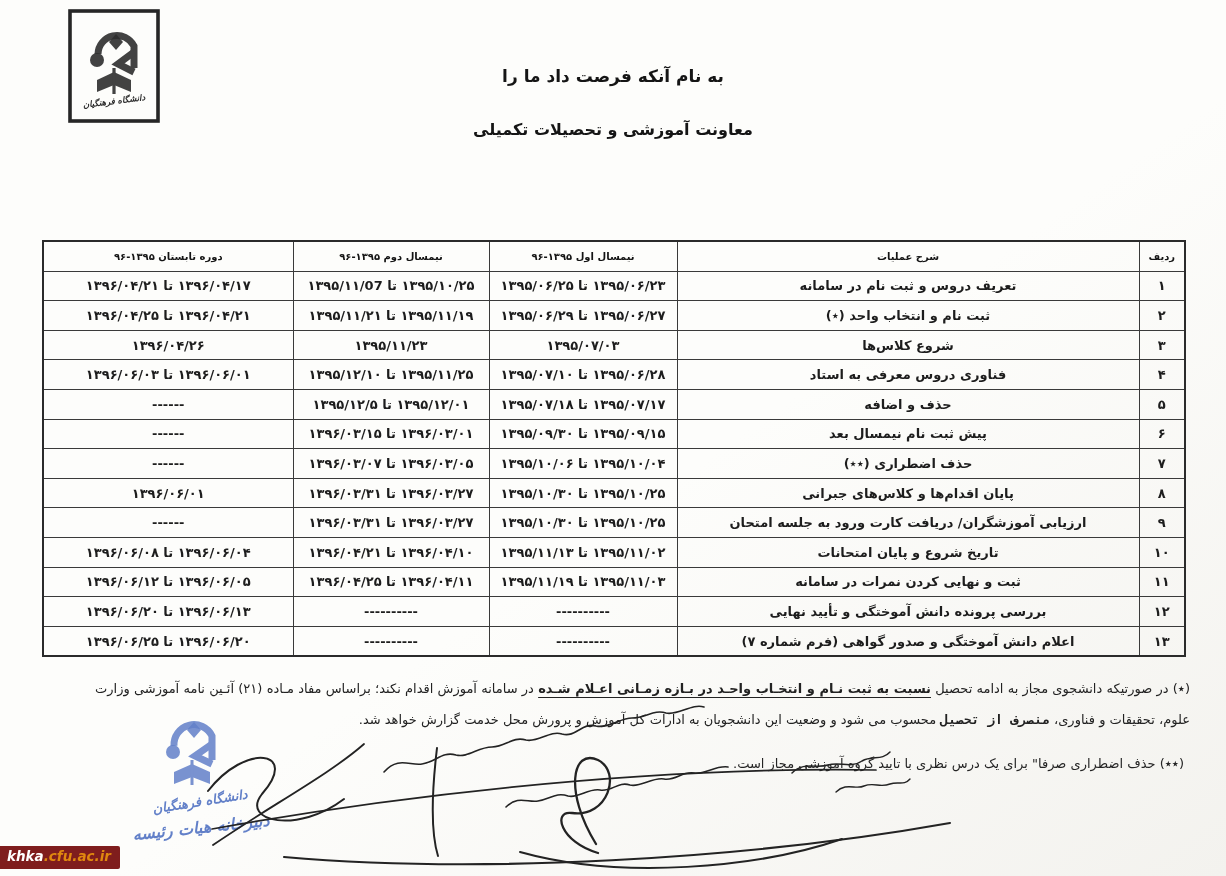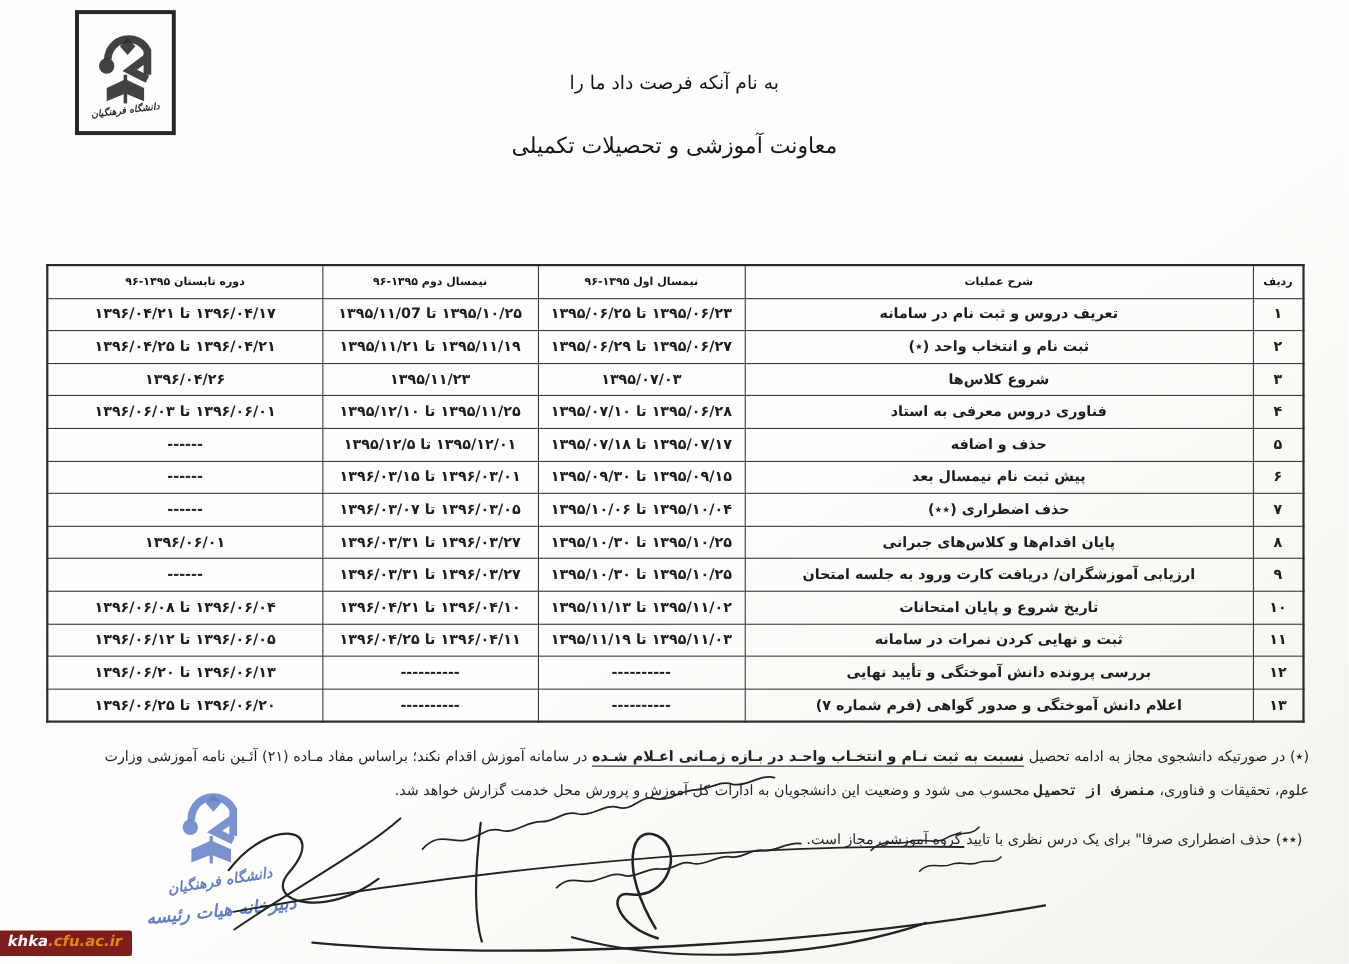--- a/index.html
+++ b/index.html
@@ -9,23 +9,23 @@
     background:linear-gradient(145deg,#fdfdfb 55%,#f3f2ee 100%);
     color:#1b1b1b;
   }
   .page{position:relative;width:1226px;height:876px;direction:rtl;}
 
   
   .uni-logo{position:absolute;left:64px;top:8px;width:100px;height:118px;direction:ltr;}
   .uni-logo svg{display:block;}
 
   
-  .heading{position:absolute;left:0;width:1226px;text-align:center;font-weight:400;color:#151515;}
+  .heading{position:absolute;left:0;width:1226px;text-align:center;font-weight:700;color:#151515;}
   .h1{top:66px;font-size:17px;letter-spacing:.2px;}
-  .h2{top:120px;font-size:20px;}
+  .h2{top:120px;font-size:16px;}
   .h3{top:170px;font-size:16.5px;}
 
   
   .tbl-wrap{position:absolute;left:44px;top:240px;width:1142px;}
   table.cal{border-collapse:collapse;table-layout:fixed;width:1142px;direction:rtl;
     border:2.2px solid #2b2b2b;}
   table.cal th,table.cal td{
     border:1.4px solid #3a3a3a;text-align:center;vertical-align:middle;
     height:28.6px;padding:0 4px;overflow:hidden;white-space:nowrap;
   }

